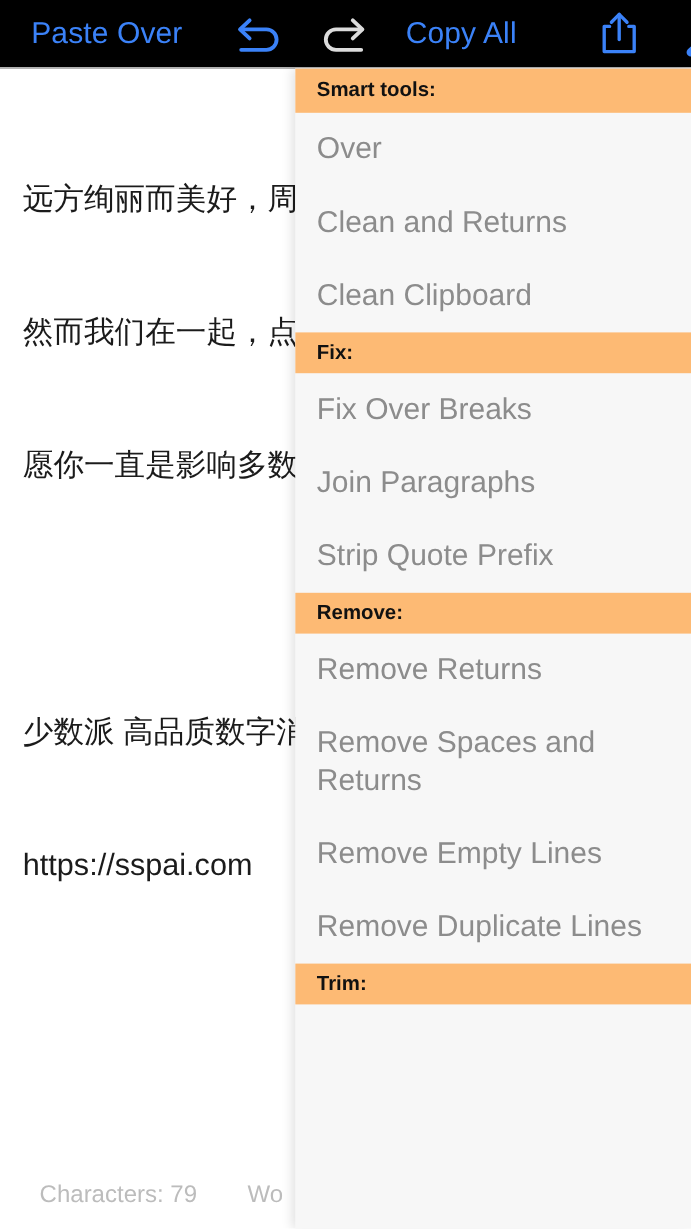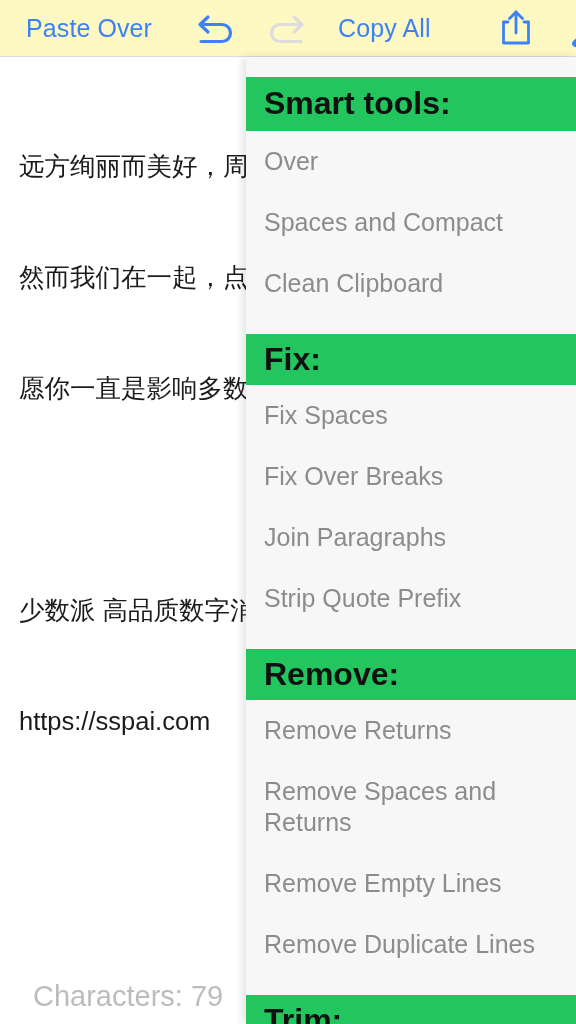--- a/index.html
+++ b/index.html
@@ -21,21 +21,21 @@
     background: #ffffff;
   }
 
   
   .toolbar {
     position: absolute;
     left: 0;
     top: 0;
     width: 576px;
     height: 57px;
-    background: #fef9c3;
+    background: #000000;
     border-bottom: 1px solid #dcdcdc;
     box-sizing: border-box;
     display: flex;
     align-items: center;
     z-index: 5;
   }
   .tb-item {
     display: flex;
     align-items: center;
     justify-content: center;
@@ -86,21 +86,21 @@
     bottom: 0;
     width: 576px;
     height: 56px;
     background: #ffffff;
     display: flex;
     align-items: center;
     z-index: 2;
   }
   .status-text {
     color: #bcbcbc;
-    font-size: 29px;
+    font-size: 20px;
     white-space: nowrap;
   }
   #status-characters { margin-left: 33px; }
   #status-words { margin-left: 42px; }
 
   
   .menu-panel {
     position: absolute;
     left: 246px;
     top: 57px;
@@ -113,28 +113,27 @@
   }
   .menu-scroll {
     position: absolute;
     left: 0;
     top: 0;
     width: 330px;
     height: 100%;
   }
 
   .menu-header {
-    background: #22c55e;
+    background: #fdba74;
     color: #111111;
-    font-size: 32px;
+    font-size: 17px;
     font-weight: bold;
     padding: 7px 0 7px 18px;
     box-sizing: border-box;
     white-space: nowrap;
-    margin-top: 20px;
   }
   .menu-header.first { padding-top: 8px; padding-bottom: 9px; }
 
   .menu-item {
     color: #8c8c8c;
     font-size: 25px;
     line-height: 31px;
     padding: 15px 14px 15px 18px;
     box-sizing: border-box;
     white-space: normal;
@@ -207,24 +206,23 @@
 
   <div class="statusbar">
     <span class="status-text" id="status-characters">Characters: 79</span>
     <span class="status-text" id="status-words">Wo</span>
   </div>
 
   <div class="menu-panel">
     <div class="menu-scroll" id="menu-scroll">
         <div class="menu-header first">Smart tools:</div>
         <div class="menu-item">Over</div>
-        <div class="menu-item">Spaces and Compact</div>
+        <div class="menu-item">Clean and Returns</div>
         <div class="menu-item">Clean Clipboard</div>
         <div class="menu-header">Fix:</div>
-        <div class="menu-item">Fix Spaces</div>
         <div class="menu-item">Fix Over Breaks</div>
         <div class="menu-item">Join Paragraphs</div>
         <div class="menu-item">Strip Quote Prefix</div>
         <div class="menu-header">Remove:</div>
         <div class="menu-item">Remove Returns</div>
         <div class="menu-item">Remove Spaces and Returns</div>
         <div class="menu-item">Remove Empty Lines</div>
         <div class="menu-item">Remove Duplicate Lines</div>
         <div class="menu-header">Trim:</div>
       </div>

